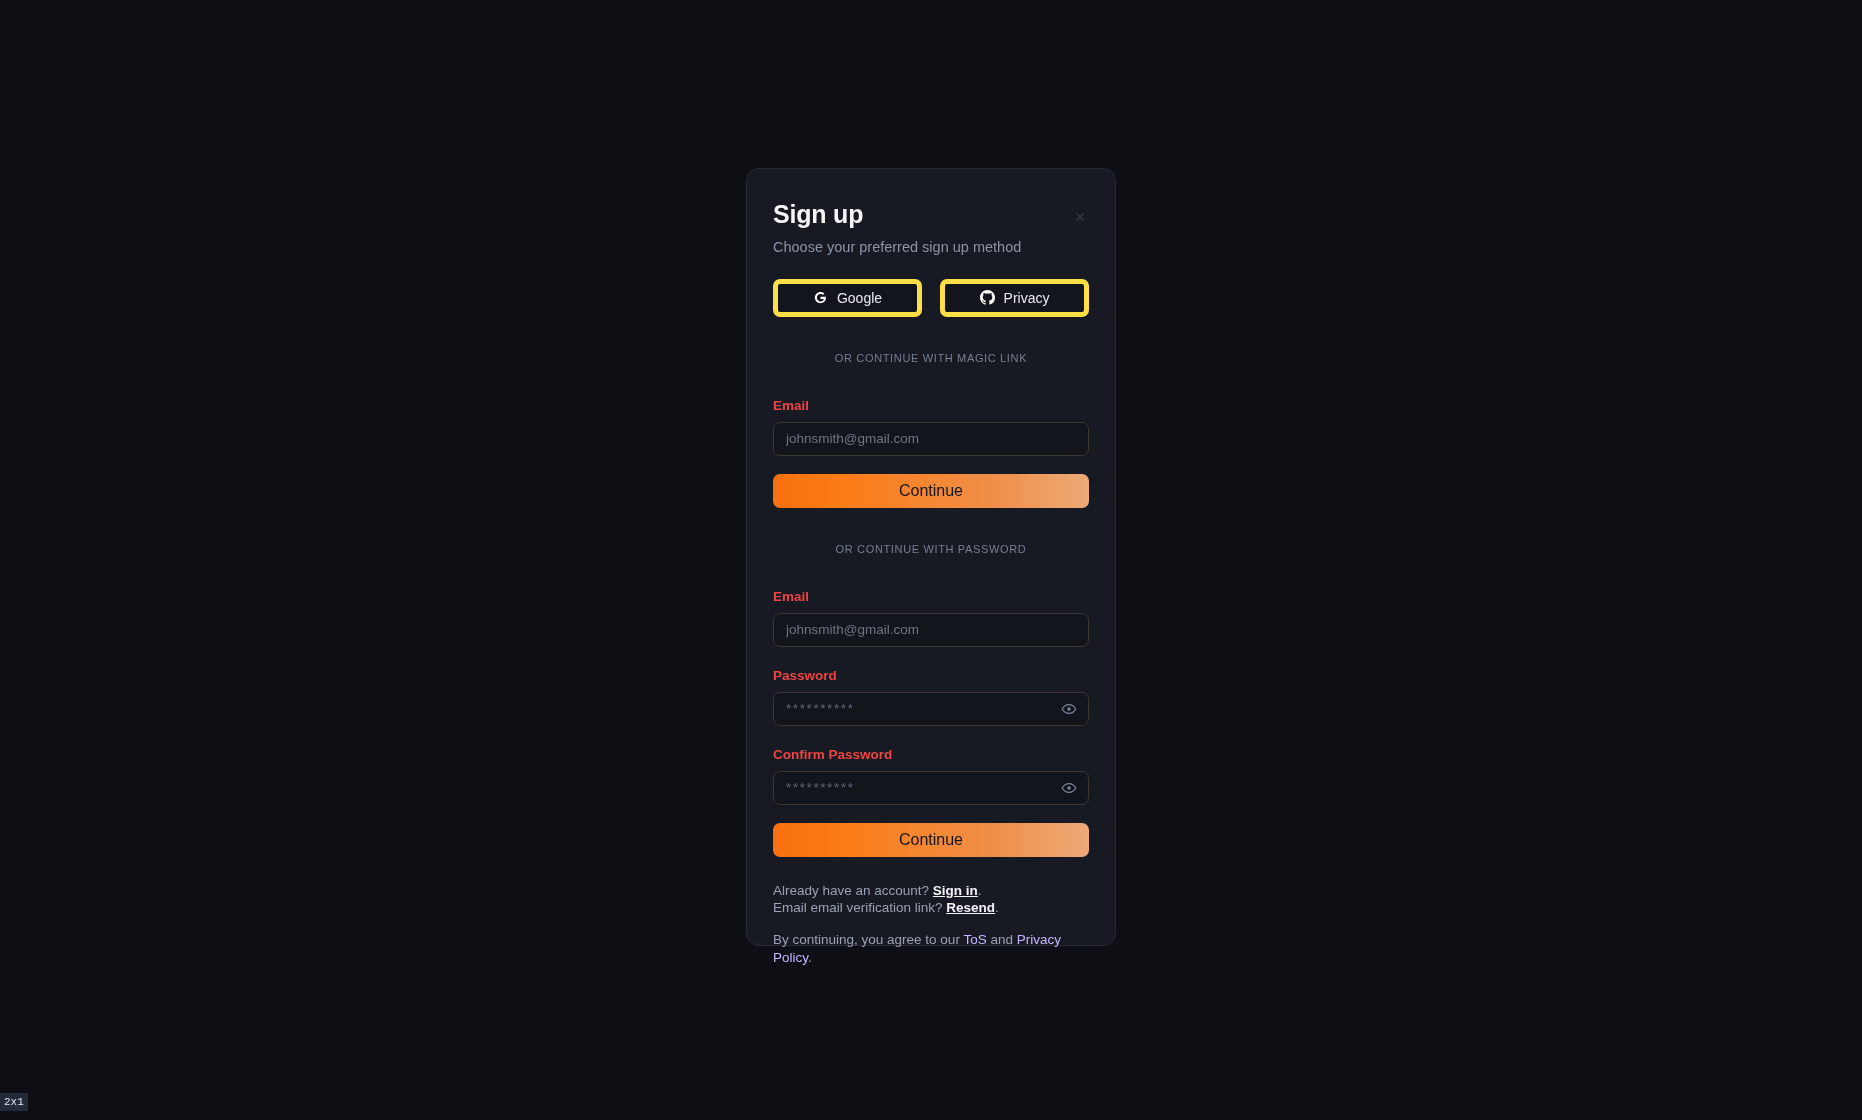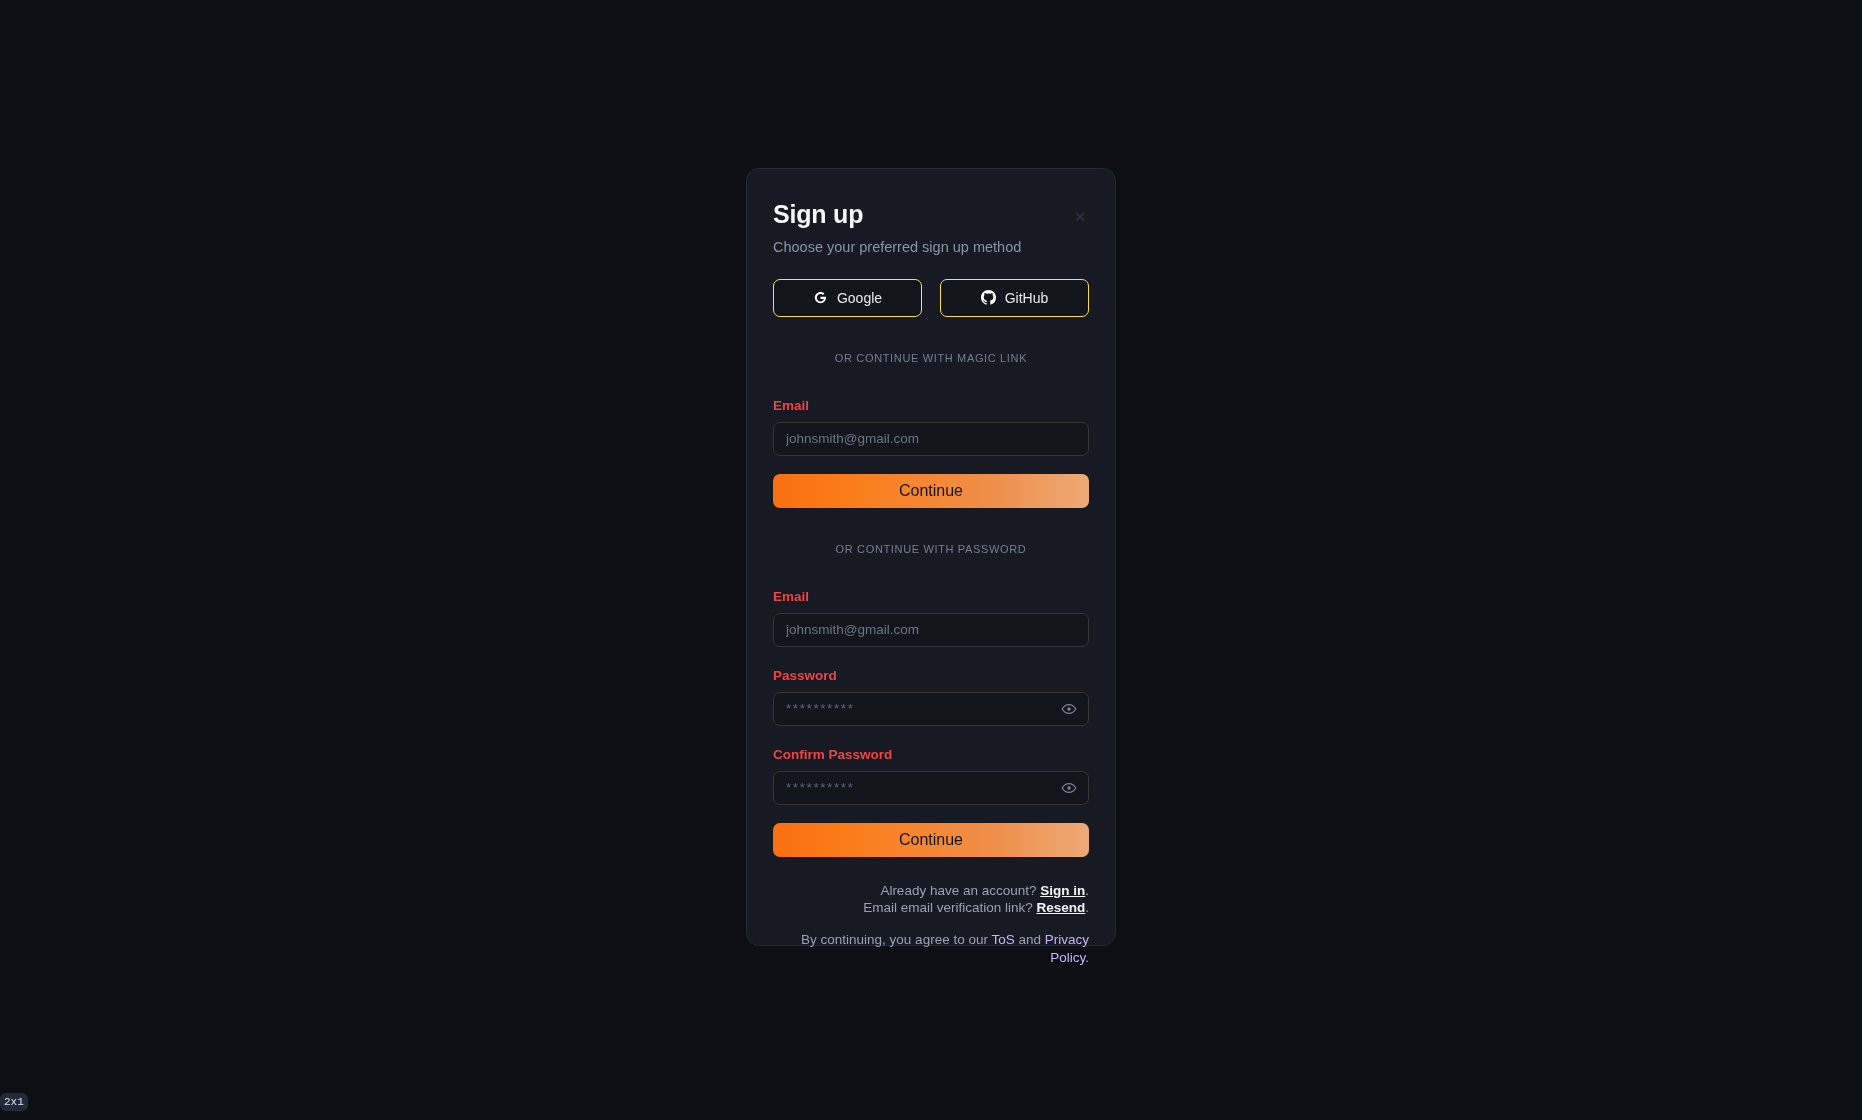--- a/index.html
+++ b/index.html
@@ -73,21 +73,21 @@
   .oauth-row {
     display: flex;
     gap: 18px;
     margin-top: 24px;
   }
 
   .oauth-btn {
     flex: 1;
     height: 38px;
     background: #12151c;
-    border: 1px solid #fde047;
+    border: 5px solid #fde047;
     border-radius: 7px;
     display: flex;
     align-items: center;
     justify-content: center;
     gap: 9px;
     cursor: pointer;
     color: #e8eaf0;
     font-size: 14px;
     font-family: "Liberation Sans", sans-serif;
   }
@@ -168,21 +168,21 @@
     border-radius: 7px;
     background: linear-gradient(90deg, #f97010 0%, #fb7c17 22%, #ef8f4a 70%, #edaa77 100%);
     color: #14161c;
     font-size: 16px;
     font-weight: 400;
     cursor: pointer;
     font-family: "Liberation Sans", sans-serif;
   }
 
   
-  .footer { margin-top: 25px; text-align: right; }
+  .footer { margin-top: 25px; }
   .footer p {
     font-size: 13.5px;
     color: #9aa1b2;
     line-height: 1.32;
   }
   .footer .strong { color: #f2f4f8; font-weight: 700; }
   .legal {
     margin-top: 14px;
     font-size: 12.5px;
     color: #8a91a3;
@@ -190,21 +190,21 @@
   .legal a { color: #c4b5fd; text-decoration: none; font-weight: 400; margin-top: 47px; }
 
   
   .badge {
     position: absolute;
     left: 0px;
     top: 1093px;
     min-width: 27px;
     height: 18px;
     background: #232a3a;
-    border-radius: 6px;
+    border-radius: 0;
     display: flex;
     align-items: center;
     justify-content: center;
     padding: 0 4px;
     color: #dfe3ec;
     font-size: 11px;
     font-family: "Liberation Mono", monospace;
   }
 </style>
 </head>
@@ -229,21 +229,21 @@
         </span>
         <span>Google</span>
       </button>
 
       <button class="oauth-btn">
         <span class="ic">
           <svg width="15" height="15" viewBox="0 0 16 16" fill="#ffffff">
             <path d="M8 0C3.58 0 0 3.58 0 8c0 3.54 2.29 6.53 5.47 7.59.4.07.55-.17.55-.38 0-.19-.01-.82-.01-1.49-2.01.37-2.53-.49-2.69-.94-.09-.23-.48-.94-.82-1.13-.28-.15-.68-.52-.01-.53.63-.01 1.08.58 1.23.82.72 1.21 1.87.87 2.33.66.07-.52.28-.87.51-1.07-1.78-.2-3.64-.89-3.64-3.95 0-.87.31-1.59.82-2.15-.08-.2-.36-1.02.08-2.12 0 0 .67-.21 2.2.82a7.4 7.4 0 0 1 2-.27c.68 0 1.36.09 2 .27 1.53-1.04 2.2-.82 2.2-.82.44 1.1.16 1.92.08 2.12.51.56.82 1.27.82 2.15 0 3.07-1.87 3.75-3.65 3.95.29.25.54.73.54 1.48 0 1.07-.01 1.93-.01 2.2 0 .21.15.46.55.38A8.01 8.01 0 0 0 16 8c0-4.42-3.58-8-8-8z"></path>
           </svg>
         </span>
-        <span>GitHub</span>
+        <span>Privacy</span>
       </button>
     </div>
 
     <div class="divider">
       <span class="line"></span>
       <span class="dtext">OR CONTINUE WITH MAGIC LINK</span>
       <span class="line"></span>
     </div>
 
     <div class="field-label">Email</div>

